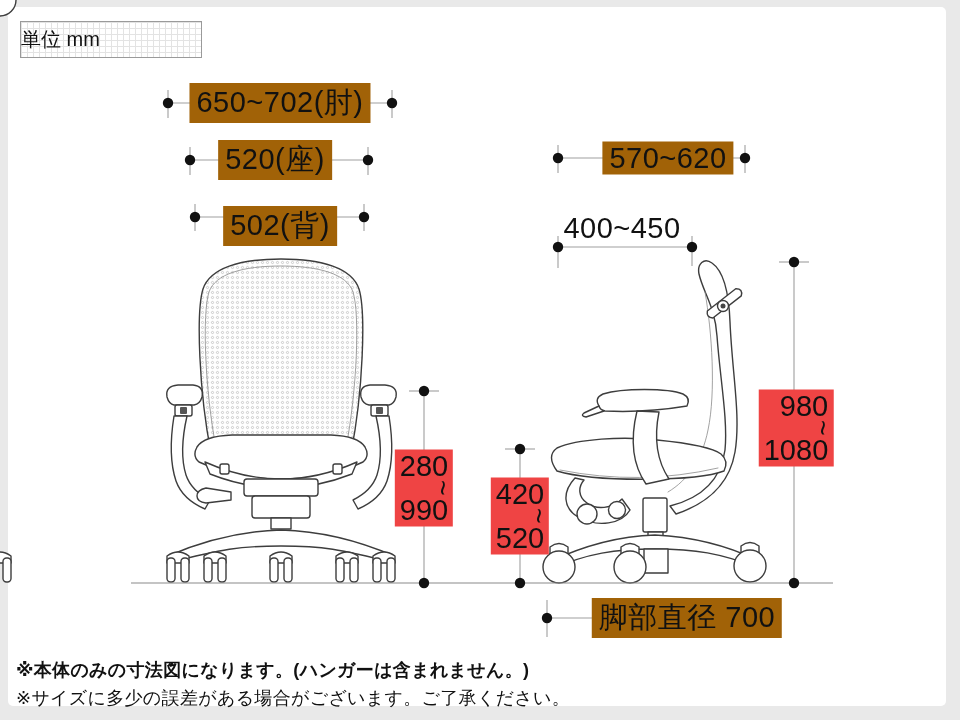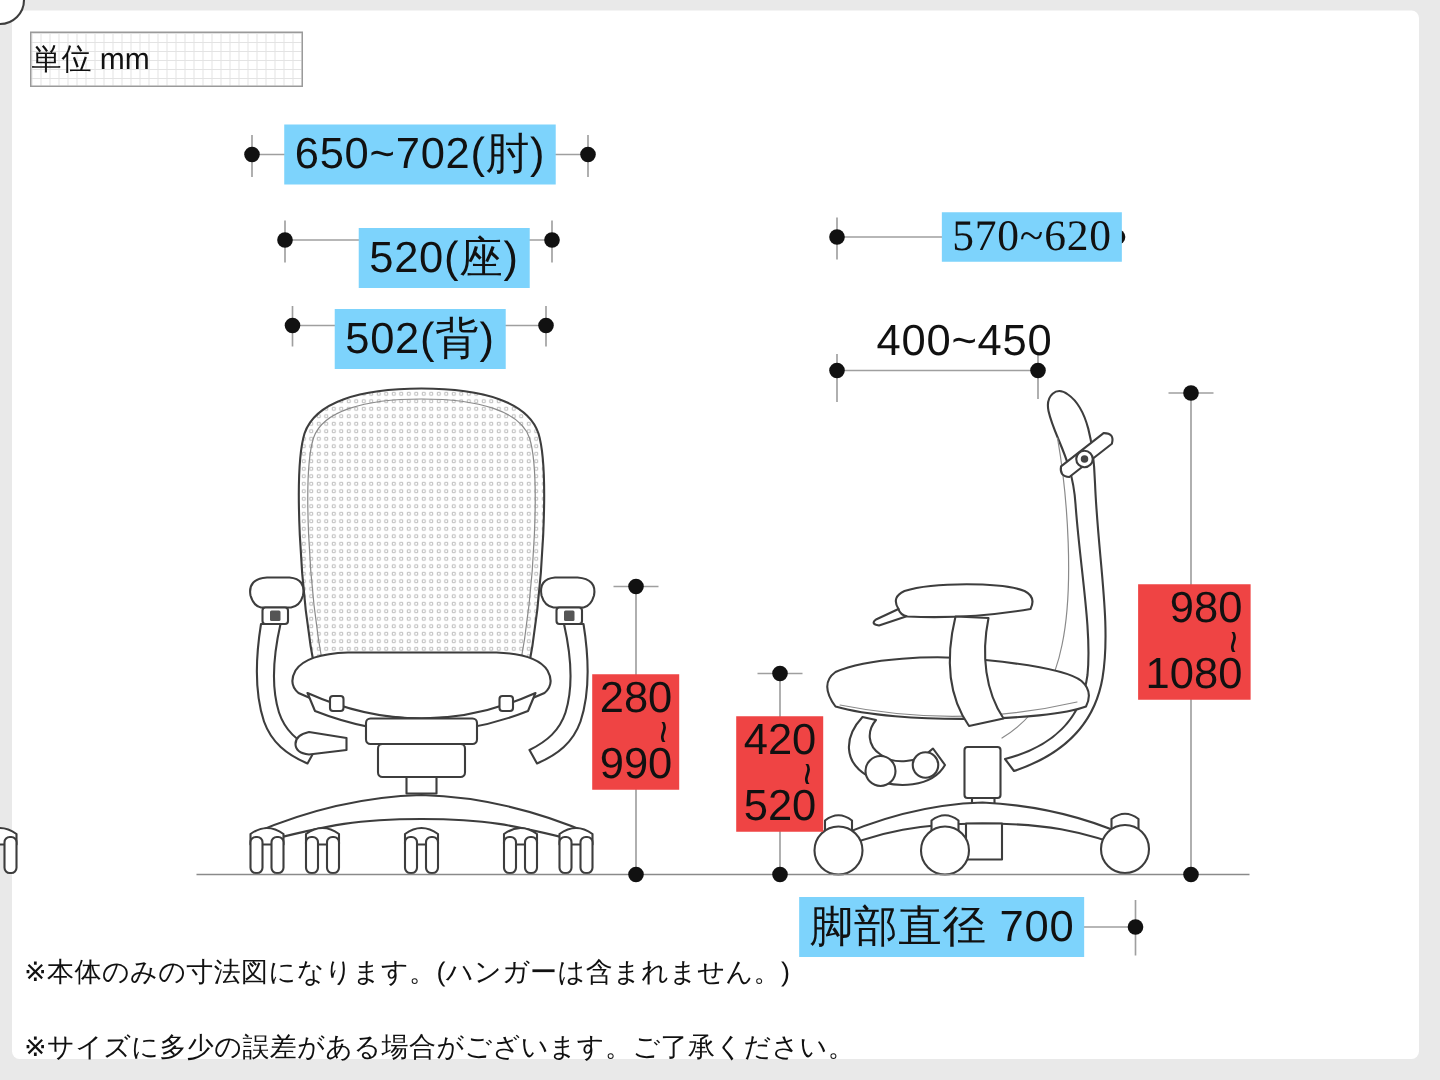--- a/index.html
+++ b/index.html
@@ -18,37 +18,37 @@
     position:absolute;left:20px;top:21px;width:180px;height:35px;
     border:1px solid #9a9a9a;background-color:#fff;
     background-image:linear-gradient(#e3e3e3 1px,transparent 1px),
                      linear-gradient(90deg,#e3e3e3 1px,transparent 1px);
     background-size:6px 6px;
     display:flex;align-items:center;justify-content:flex-start;
     font-size:20px;
   }
   .dim{
     position:absolute;transform:translate(-50%,-50%);
-    font-size:29px;white-space:nowrap;background:#7dd3fc;padding:0 7px;
+    font-size:29px;white-space:nowrap;background:#a16207;padding:0 7px;
     letter-spacing:.5px;
   }
   .dim.nobg{background:transparent;padding:0;}
   .dimv{
     position:absolute;transform:translate(-50%,-50%);
     display:flex;flex-direction:column;align-items:flex-end;
     font-size:29px;line-height:27px;background:#ef4444;padding:3px 5px;
   }
   .vtilde{
     display:inline-block;transform:rotate(90deg);
     font-size:27px;line-height:15px;height:17px;
   }
   .note{
     position:absolute;left:16px;font-size:18px;letter-spacing:.3px;
   }
-  .note.n1{top:636px;}
+  .note.n1{top:658px;font-weight:bold;}
   .note.n2{top:686px;}
 </style>
 </head>
 <body>
 
 <div class="page"></div>
 
 <svg class="canvas" width="960" height="720" viewBox="0 0 960 720">
   <defs>
     <pattern id="mesh" width="5" height="5" patternUnits="userSpaceOnUse">
@@ -195,39 +195,39 @@
         <circle cx="794" cy="583" r="5.2"></circle>
     </g>
   </g>
 </svg>
 
 <div class="unit-box">
   <span>単位 mm</span>
 </div>
 
 <div class="dim" style="left:280px;top:103px;">650~702(肘)</div>
-<div class="dim" style="left:296px;top:160px;margin-top:12px;">520(座)</div>
+<div class="dim" style="left:275px;top:160px;">520(座)</div>
 <div class="dim" style="left:280px;top:226px;">502(背)</div>
-<div class="dim" style="left:688px;top:158px;font-family:Liberation Serif, serif;">570~620</div>
-<div class="dim nobg" style="left:622px;top:228px;margin-left:21px;">400~450</div>
+<div class="dim" style="left:668px;top:158px;">570~620</div>
+<div class="dim nobg" style="left:622px;top:228px;">400~450</div>
 
 <div class="dimv" style="left:424px;top:488px;">
   <span>280</span>
   <span class="vtilde">~</span>
   <span>990</span>
 </div>
 
 <div class="dimv" style="left:520px;top:516px;">
   <span>420</span>
   <span class="vtilde">~</span>
   <span>520</span>
 </div>
 
 <div class="dimv" style="left:796px;top:428px;">
   <span>980</span>
   <span class="vtilde">~</span>
   <span>1080</span>
 </div>
 
-<div class="dim" style="left:628px;top:618px;">脚部直径 700</div>
+<div class="dim" style="left:687px;top:618px;">脚部直径 700</div>
 
 <div class="note n1">※本体のみの寸法図になります。(ハンガーは含まれません。)</div>
 <div class="note n2">※サイズに多少の誤差がある場合がございます。ご了承ください。</div>
 
 </body></html>

